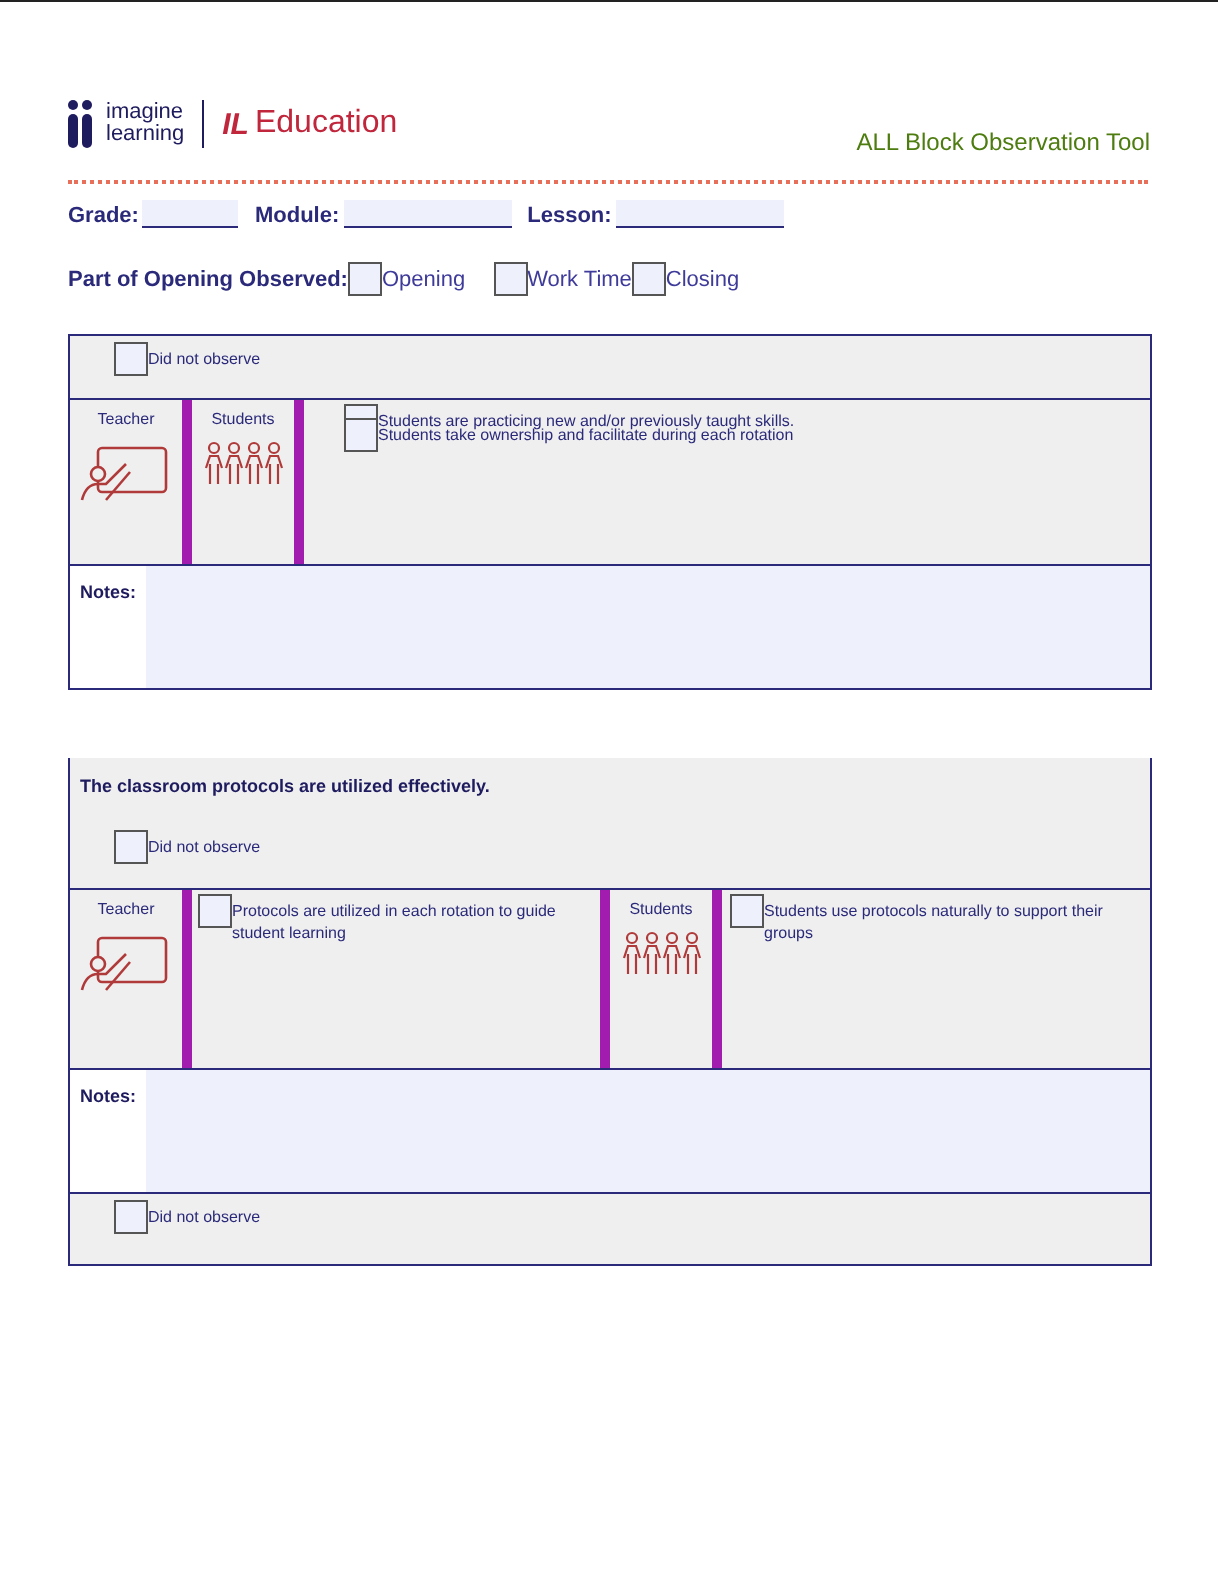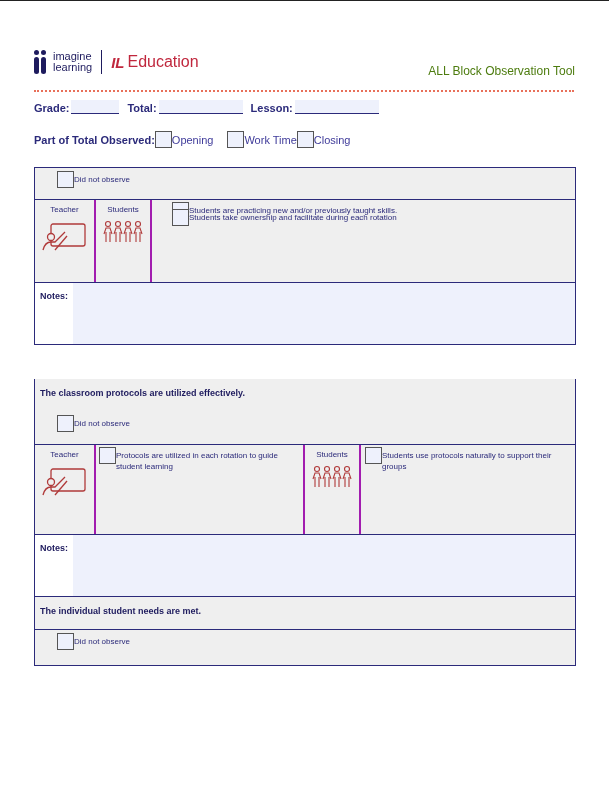--- a/index.html
+++ b/index.html
@@ -27,21 +27,21 @@
   .lesson-part .lbl { font-weight: bold; }
   .cb { display: inline-block; width: 17px; height: 17px; border: 1px solid #555; background: #eef1fc; }
   .opt { display: flex; align-items: center; color: #3f3b9a; }
 
   
   .tbl { position: absolute; left: 34px; width: 542px; border-left: 1px solid #2b2a7a; border-right: 1px solid #2b2a7a; background: #efefef; }
   .row { position: relative; border-bottom: 1px solid #2b2a7a; }
   .stmt { font-size: 9px; font-weight: bold; color: #1e1b5e; padding: 9px 5px; }
   .dno { display: flex; align-items: center; font-size: 8px; color: #2b2a7a; padding-left: 22px; }
   .grid { display: flex; height: 100%; }
-  .cell { border-right: 2px solid #a21caf; height: 100%; position: relative; }
+  .cell { border-right: 5px solid #a21caf; height: 100%; position: relative; }
   .cell:last-child { border-right: none; }
   .cell-label { font-size: 8px; color: #2b2a7a; text-align: center; padding-top: 5px; }
   .item { display: flex; align-items: flex-start; font-size: 8px; color: #2b2a7a; line-height: 11px; }
   .item .cb { flex: 0 0 auto; }
   .notes { display: flex; background: #ffffff; }
   .notes .nl { width: 38px; font-size: 9px; font-weight: bold; padding: 8px 5px; color: #1e1b5e; }
   .notes .na { flex: 1; background: #eef1fc; }
   .icon svg { display: block; margin: 0 auto; }
 </style>
 </head>
@@ -66,31 +66,31 @@
 </div>
 <div class="doc-title">ALL Block Observation Tool</div>
 <div class="dotline"></div>
 
 <div class="fields">
   <div class="field">
     <span>Grade:</span>
     <span class="blank" style="width:48px"></span>
   </div>
   <div class="field">
-    <span>Total:</span>
+    <span>Module:</span>
     <span class="blank" style="width:84px"></span>
   </div>
   <div class="field">
     <span>Lesson:</span>
     <span class="blank" style="width:84px"></span>
   </div>
 </div>
 
 <div class="lesson-part">
-  <span class="lbl">Part of Total Observed:</span>
+  <span class="lbl">Part of Opening Observed:</span>
   <span class="opt">
     <span class="cb"></span>
     <span style="margin-right:14px">Opening</span>
   </span>
   <span class="opt">
     <span class="cb"></span>
     <span>Work Time</span>
   </span>
   <span class="opt">
     <span class="cb"></span>
@@ -205,22 +205,19 @@
       </div>
     </div>
   </div>
   <div class="row notes" style="height:62px">
     <div class="nl">Notes:</div>
     <div class="na"></div>
   </div>
 </div>
 
 <div class="tbl" style="top:597px;">
-  <div class="row" style="height:33px">
-    <div class="stmt">The individual student needs are met.</div>
-  </div>
   <div class="row" style="height:36px">
     <div class="dno" style="padding-top:3px">
       <span class="cb"></span>
       <span>Did not observe</span>
     </div>
   </div>
 </div>
 
 </body></html>

